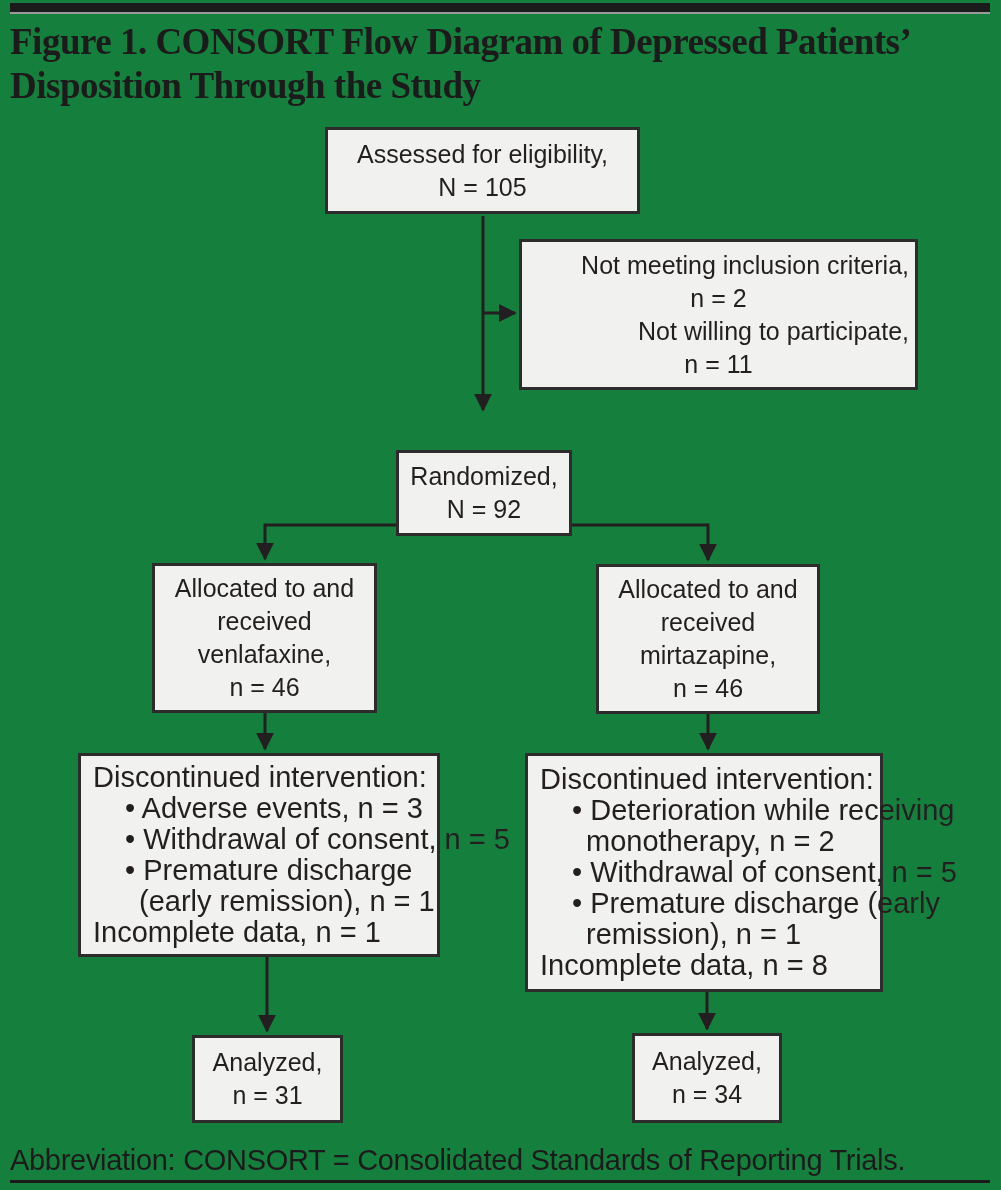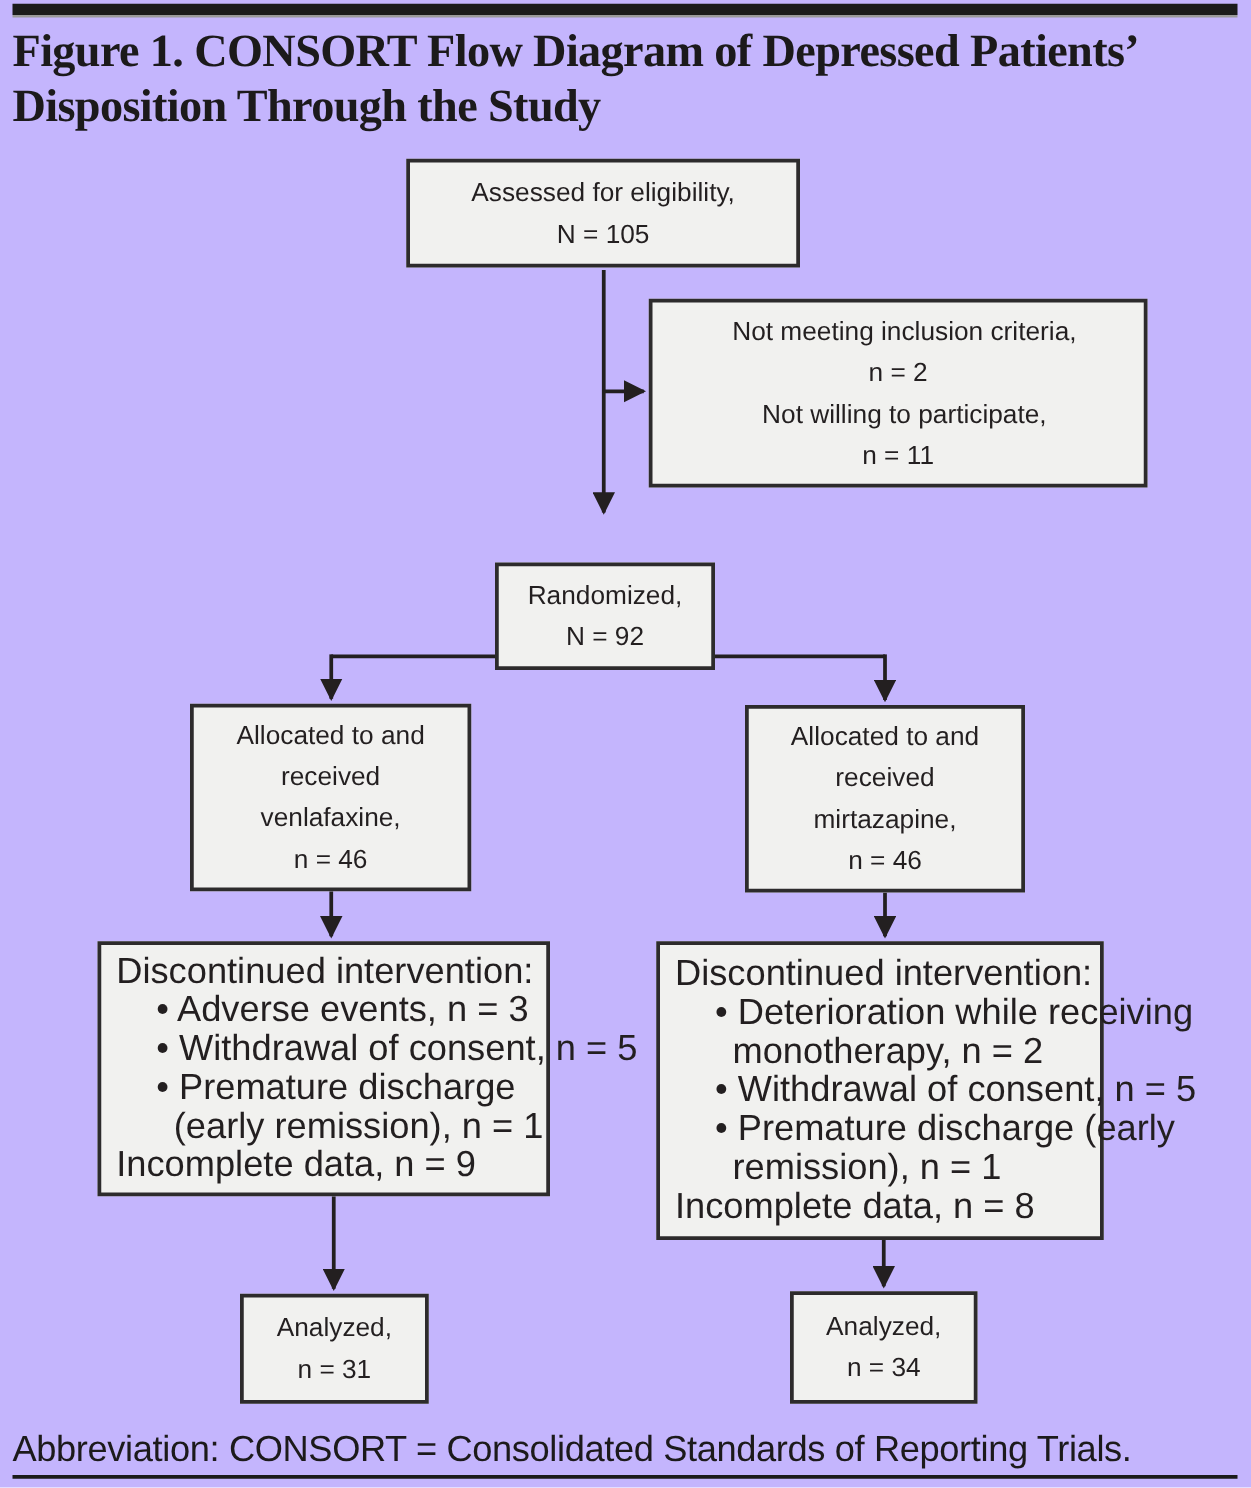--- a/index.html
+++ b/index.html
@@ -1,40 +1,40 @@
 <!DOCTYPE html>
 <html><head>
 <meta charset="utf-8">
 <style>
   html,body{margin:0;padding:0;background:#ffffff;}
   .page{
     position:relative;
     width:1001px;height:1190px;
-    background:#c4b5fd;
+    background:#15803d;
     font-family:"Liberation Sans",sans-serif;
     color:#231f20;
     overflow:hidden;
   }
   .top-bar{position:absolute;left:10px;top:3px;width:980px;height:9px;background:#1b1b1b;}
   .top-bar-shadow{position:absolute;left:10px;top:12px;width:980px;height:2px;background:#9a9a9a;}
   .title{
     position:absolute;left:10px;top:20px;width:985px;
     font-family:"Liberation Serif",serif;
     font-weight:700;font-size:37px;line-height:44px;
     letter-spacing:-0.5px;color:#1c1a1b;margin:0;
   }
   .connectors{position:absolute;left:0;top:0;pointer-events:none;}
   .box{
     position:absolute;box-sizing:border-box;
     background:#f1f1ef;border:3px solid #2d2b2c;
     display:flex;flex-direction:column;justify-content:center;
-    font-size:21px;line-height:33px;
+    font-size:25px;line-height:33px;
   }
   .box .ln{text-align:center;padding:0 6px;white-space:nowrap;}
-  .box .ln.l{text-align:center;padding-left:16px;}
+  .box .ln.l{text-align:right;padding-left:16px;}
   .box.disc{font-size:29px;line-height:31px;}
   .box.disc .ln{text-align:left;padding:0 6px 0 12px;}
   .box.disc .ln.i1{padding-left:44px;}
   .box.disc .ln.i2{padding-left:58px;}
   .abbrev{
     position:absolute;left:10px;top:1142px;width:985px;
     font-family:Liberation Sans, sans-serif;
     font-size:29px;line-height:36px;letter-spacing:-0.3px;color:#1c1a1b;
   }
   .bottom-rule{position:absolute;left:10px;top:1180px;width:980px;height:3px;background:#1b1b1b;}
@@ -108,21 +108,21 @@
     <div class="ln">mirtazapine,</div>
     <div class="ln">n = 46</div>
   </div>
 
   <div class="box disc" id="b-disc-ven">
     <div class="ln">Discontinued intervention:</div>
     <div class="ln i1">• Adverse events, n = 3</div>
     <div class="ln i1">• Withdrawal of consent, n = 5</div>
     <div class="ln i1">• Premature discharge</div>
     <div class="ln i2">(early remission), n = 1</div>
-    <div class="ln">Incomplete data, n = 9</div>
+    <div class="ln">Incomplete data, n = 1</div>
   </div>
 
   <div class="box disc" id="b-disc-mir">
     <div class="ln">Discontinued intervention:</div>
     <div class="ln i1">• Deterioration while receiving</div>
     <div class="ln i2">monotherapy, n = 2</div>
     <div class="ln i1">• Withdrawal of consent, n = 5</div>
     <div class="ln i1">• Premature discharge (early</div>
     <div class="ln i2">remission), n = 1</div>
     <div class="ln">Incomplete data, n = 8</div>

